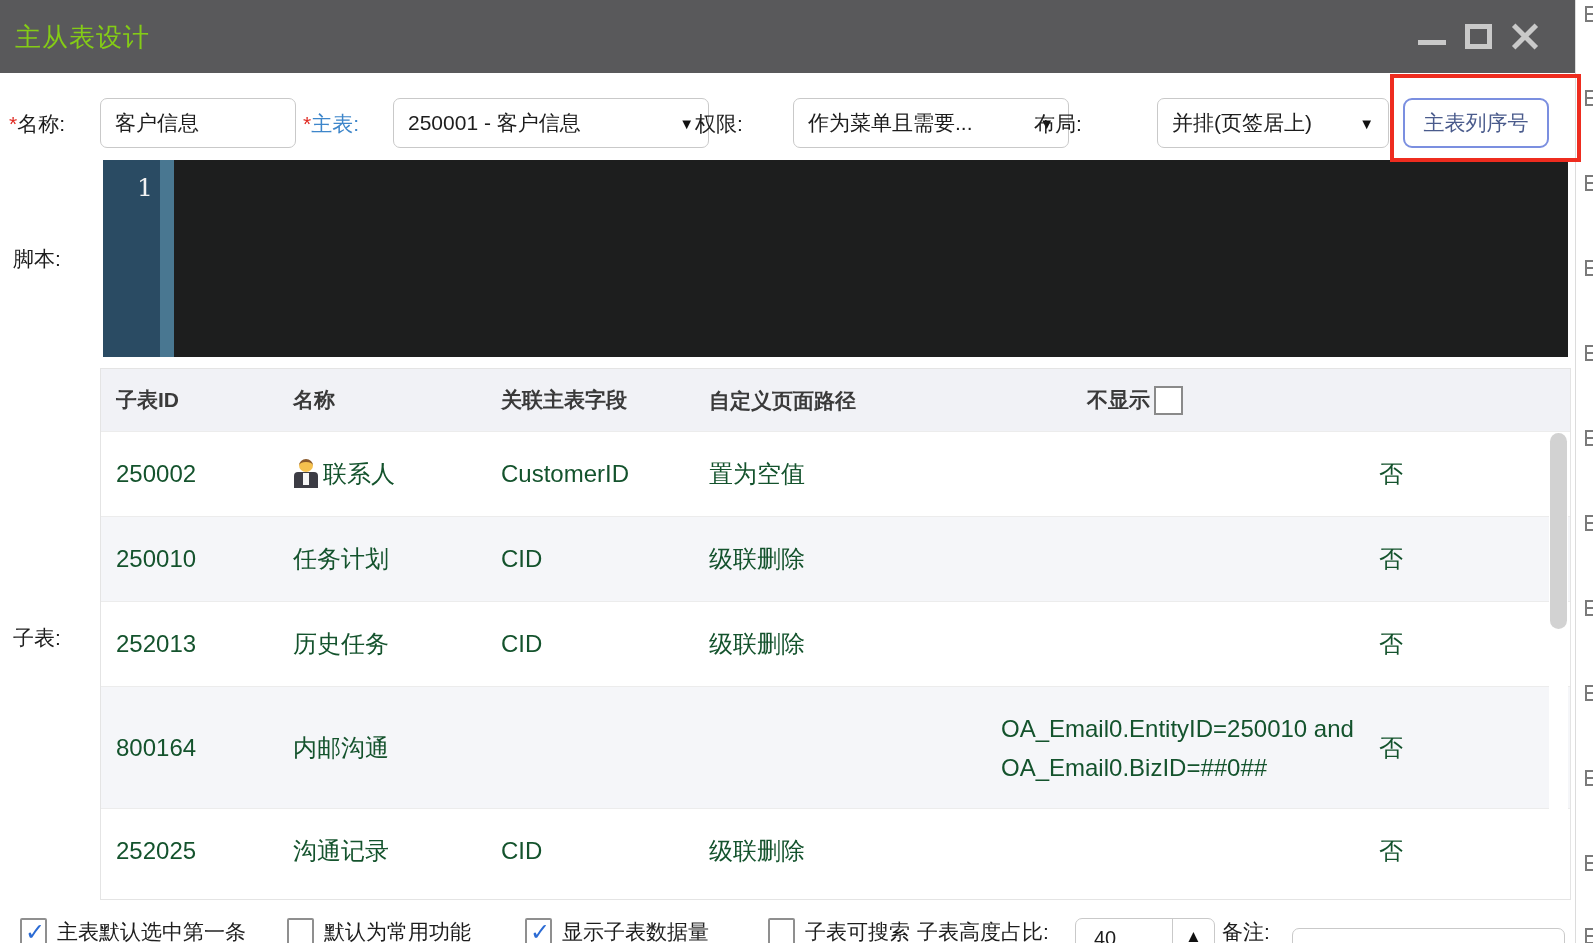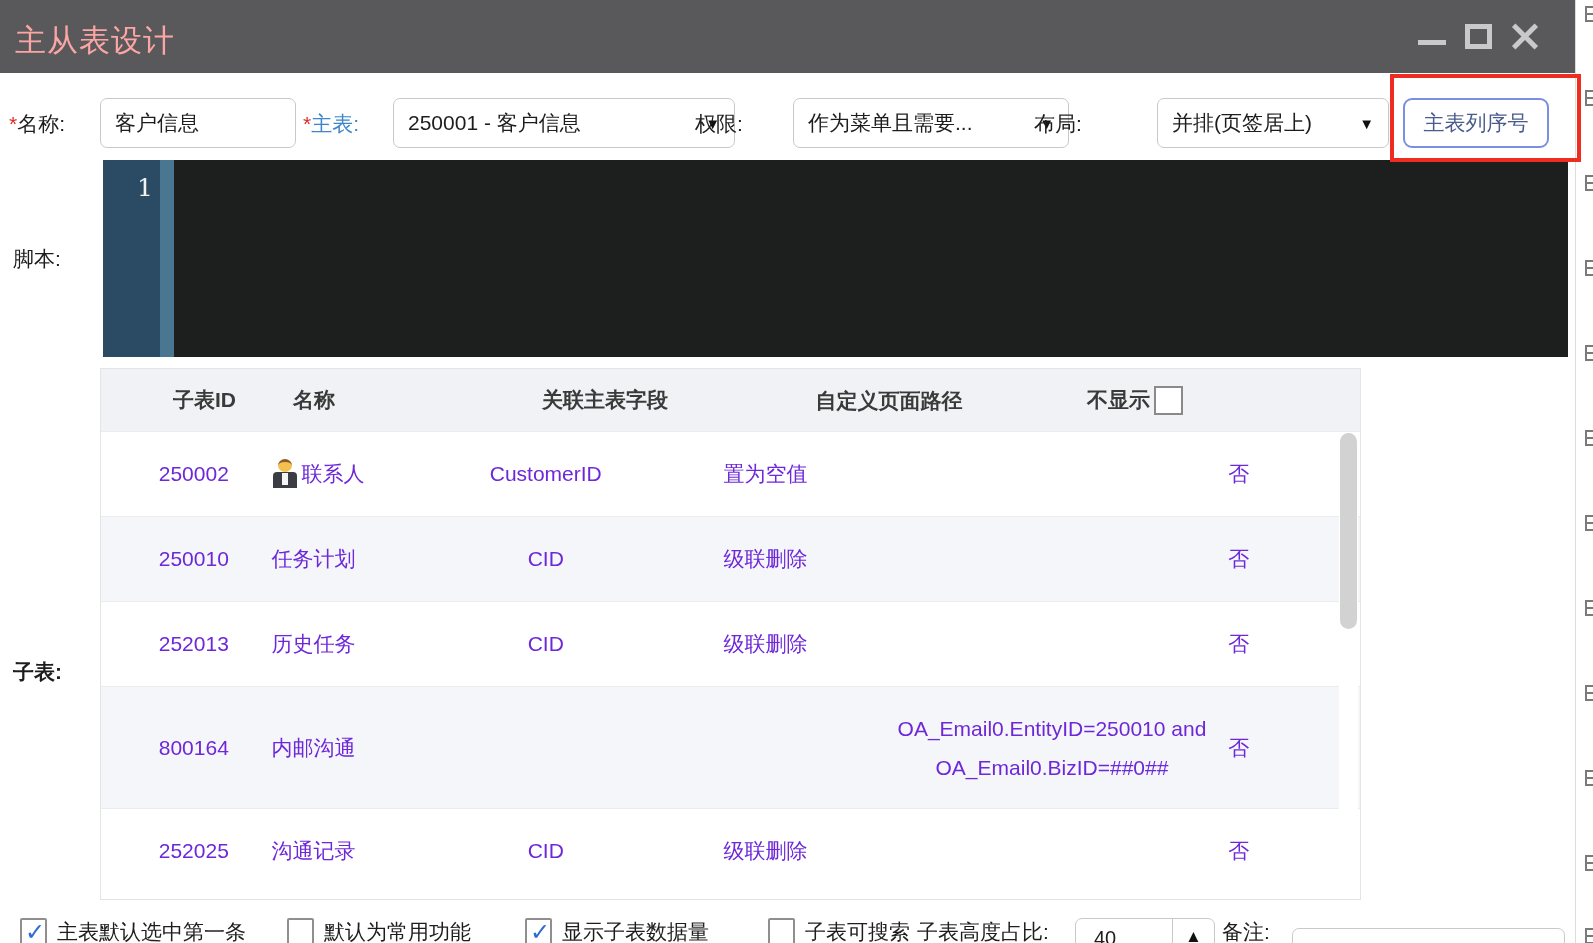--- a/index.html
+++ b/index.html
@@ -1,21 +1,21 @@
 <!DOCTYPE html>
 <html><head>
 <meta charset="utf-8">
 <style>
   * { margin:0; padding:0; box-sizing:border-box; }
   html,body { width:1593px; height:943px; overflow:hidden; background:#fff;
     font-family:"Liberation Sans","DejaVu Sans",sans-serif; }
 
   
   .titlebar { position:absolute; left:0; top:0; width:1575px; height:73px; background:#59595b; }
-  .titlebar .title { position:absolute; left:15px; top:20px; color:#fca5a5; font-size:31px; letter-spacing:1px; }
+  .titlebar .title { position:absolute; left:15px; top:20px; color:#84cc16; font-size:26px; letter-spacing:1px; }
   .winbtn { position:absolute; top:0; width:44px; height:73px; cursor:pointer; }
   .ic-min { position:absolute; left:1410px; } 
   .ic-min .bar { position:absolute; left:8px; top:40px; width:28px; height:5px; background:#c9c9c9; }
   .ic-max { position:absolute; left:1456px; }
   .ic-max .box { position:absolute; left:9px; top:24px; width:27px; height:25px; border:5px solid #c9c9c9; }
   .ic-close { position:absolute; left:1502px; }
   .ic-close .x1,.ic-close .x2 { position:absolute; left:7px; top:34px; width:32px; height:5px; background:#c9c9c9; }
   .ic-close .x1 { transform:rotate(45deg); }
   .ic-close .x2 { transform:rotate(-45deg); }
 
@@ -35,26 +35,26 @@
 
   
   .lbl-script { position:absolute; left:13px; top:245px; font-size:21px; color:#1d1d1d; }
   .editor { position:absolute; left:103px; top:160px; width:1465px; height:197px; background:#1d1e1e; }
   .editor .gutter { position:absolute; left:0; top:0; width:57px; height:100%; background:#2a4b63; }
   .editor .gutter-strip { position:absolute; left:57px; top:0; width:14px; height:100%; background:#497791; }
   .editor .lineno { position:absolute; left:0; top:13px; width:50px; text-align:right; color:#f2f2f2;
          font-family:"DejaVu Serif",serif; font-size:25px; }
 
   
-  .lbl-subtable { position:absolute; left:13px; top:658px; font-size:21px; color:#1d1d1d;font-weight:bold; }
-  .subtable { position:absolute; left:100px; top:368px; width:1261px; height:532px;
-         border:1px solid #e4e4e4; background:#fff;text-align:center; }
+  .lbl-subtable { position:absolute; left:13px; top:624px; font-size:21px; color:#1d1d1d; }
+  .subtable { position:absolute; left:100px; top:368px; width:1471px; height:532px;
+         border:1px solid #e4e4e4; background:#fff; }
   .thead { display:flex; align-items:center; height:62px; background:#f1f2f6; font-weight:bold;
          color:#3a3a3a; font-size:21px; }
-  .trow { display:flex; align-items:center; height:85px; font-size:21px; color:#6d28d9;
+  .trow { display:flex; align-items:center; height:85px; font-size:24px; color:#14532d;
          border-top:1px solid #ececec; background:#fff; }
   .trow.alt { background:#f5f6f9; }
   .trow.tall { height:122px; }
   .c0 { width:192px; padding-left:15px; }
   .c1 { width:208px; display:flex; align-items:center; }
   .c2 { width:208px; }
   .c3 { width:292px; }
   .c4 { width:378px; padding-right:18px; line-height:39px; }
   .c5 { width:150px; display:flex; align-items:center; }
   .chk { width:29px; height:29px; border:2px solid #8a8a8a; background:#fff; margin-left:4px; display:inline-block; }
@@ -104,21 +104,21 @@
       <div class="x2"></div>
   </div>
 </div>
 
 <div class="form-label" style="left:9px;"><span class="req">*</span><span>名称:</span></div>
 <div class="ctl" style="left:100px; width:196px;">
   <span>客户信息</span>
 </div>
 
 <div class="form-label" style="left:303px;"><span class="req">*</span><span class="lbl-main">主表:</span></div>
-<div class="ctl sel" style="left:393px; width:342px;gap:12px;">
+<div class="ctl sel" style="left:393px; width:316px;gap:12px;">
   <span>250001 - 客户信息</span>
   <span class="arrow">▼</span>
 </div>
 
 <div class="form-label" style="left:695px;">权限:</div>
 <div class="ctl sel" style="left:793px; width:276px;">
   <span>作为菜单且需要...</span>
   <span class="arrow">▼</span>
 </div>
 

